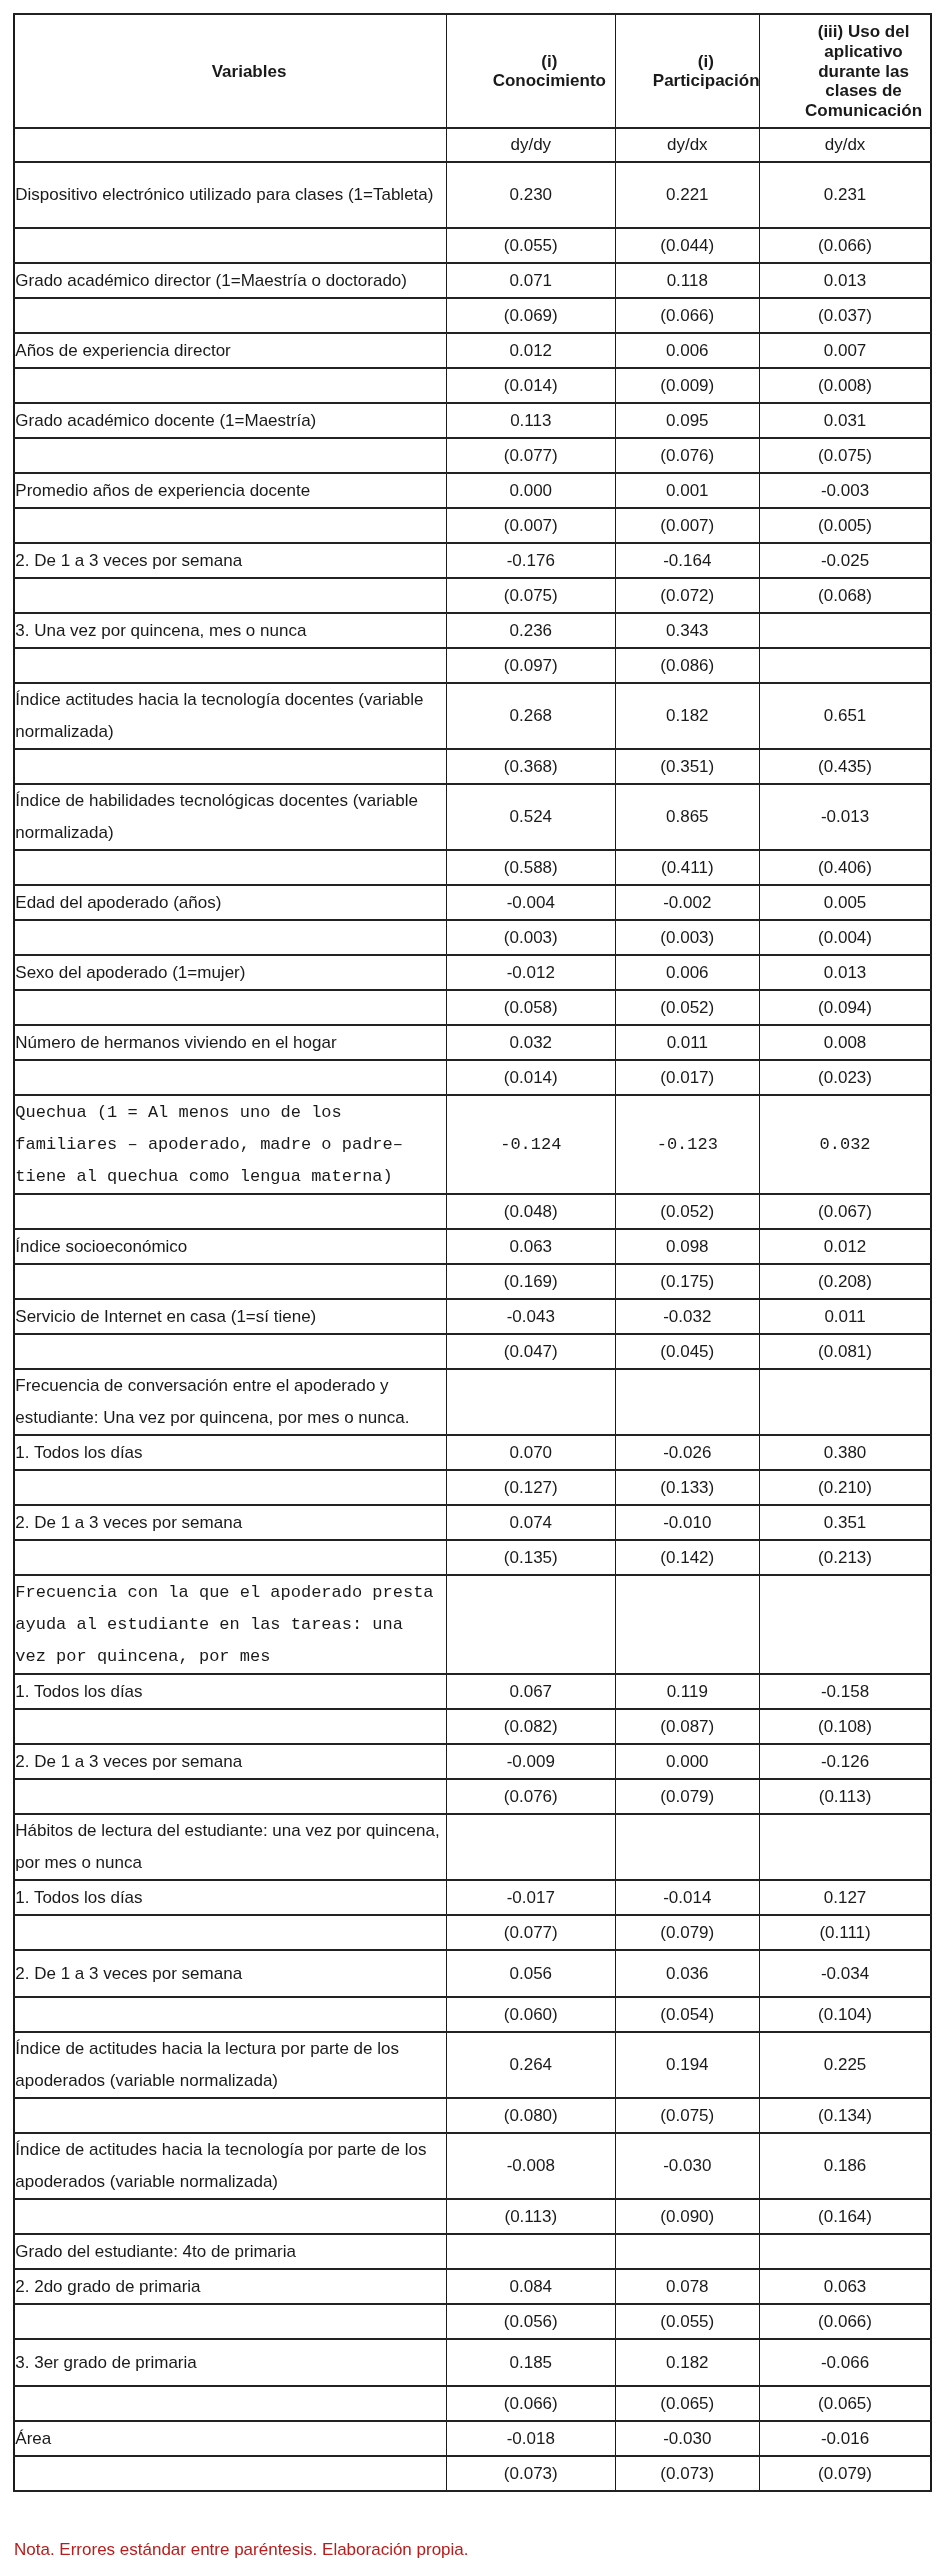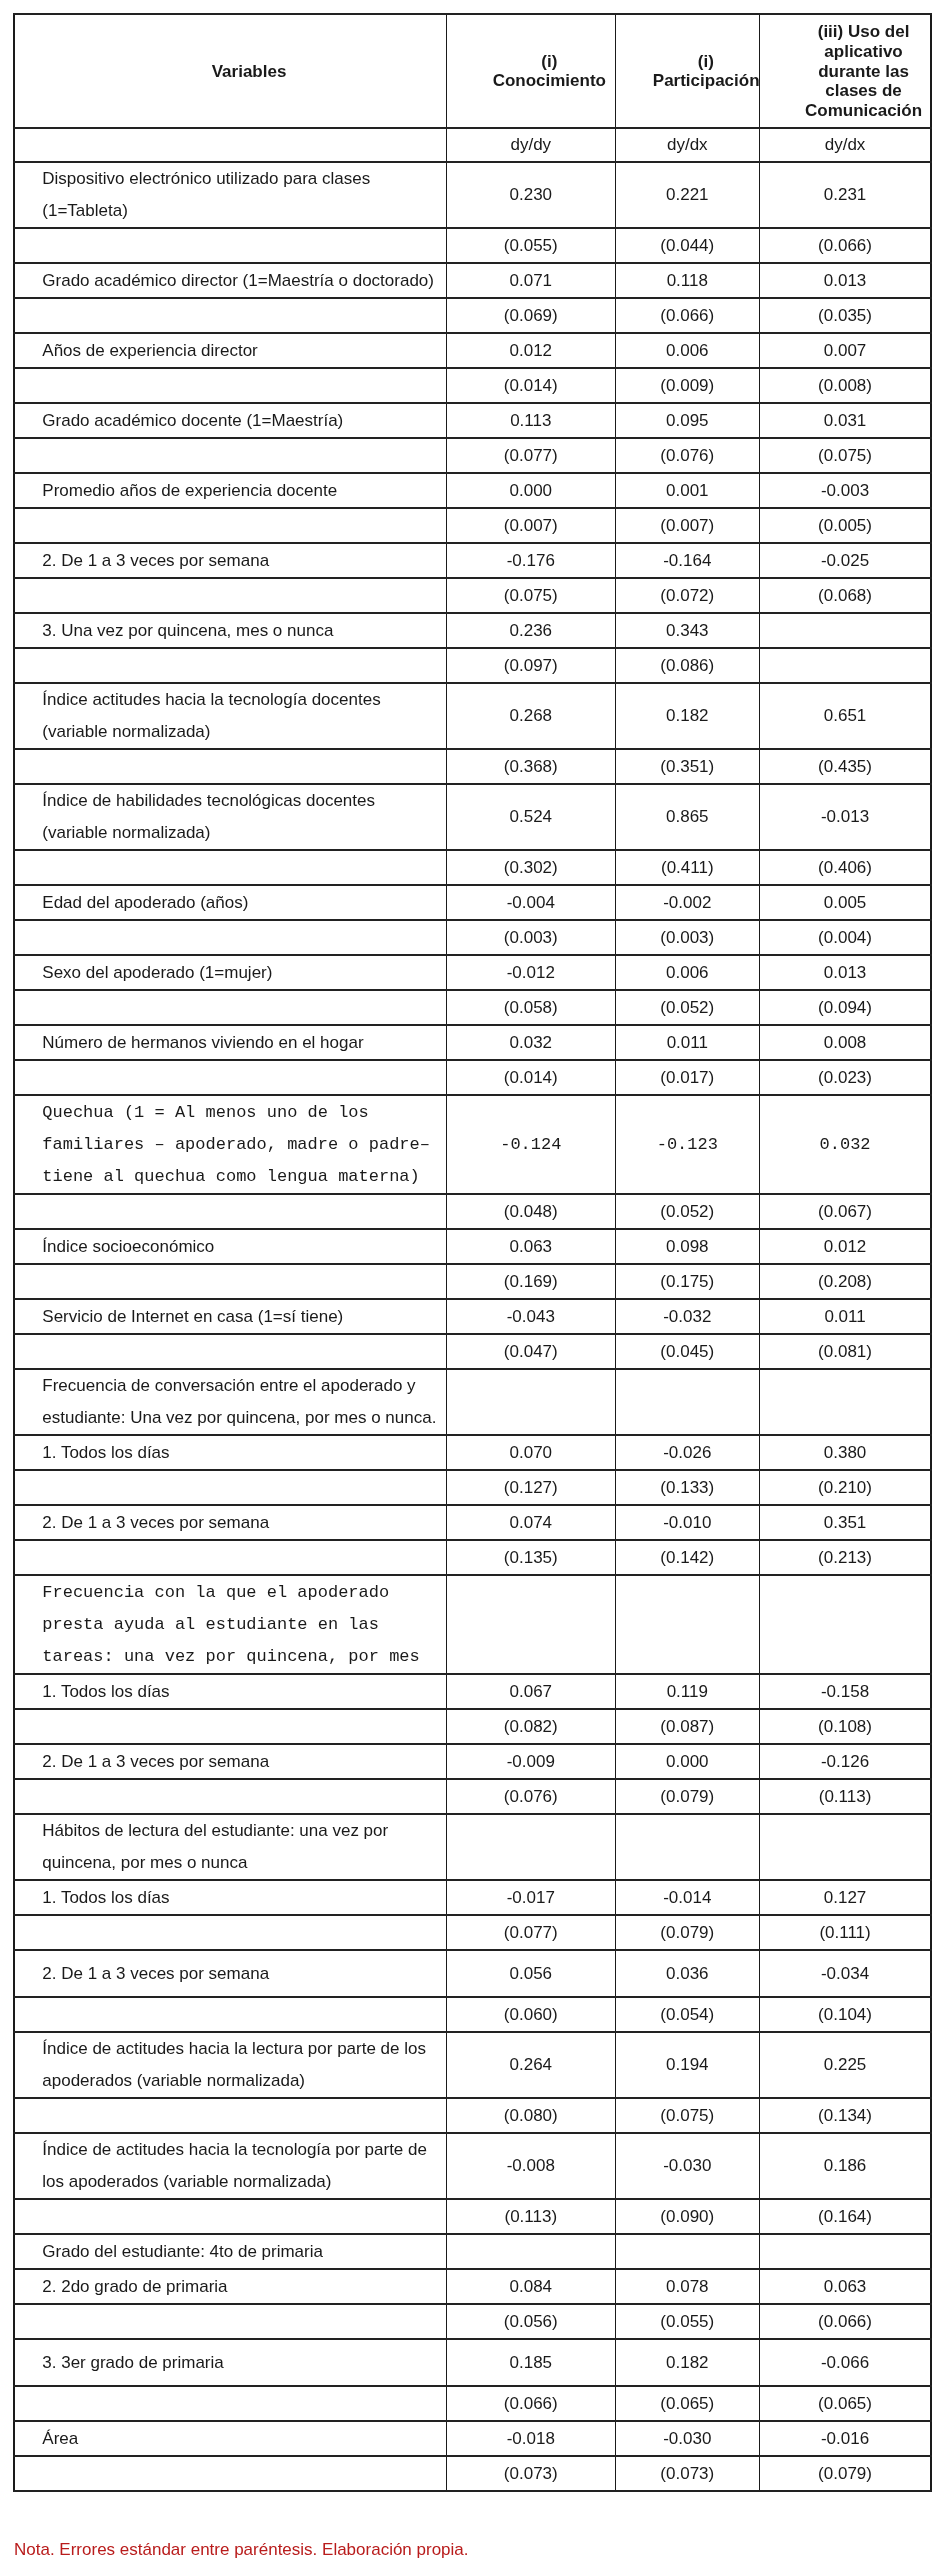--- a/index.html
+++ b/index.html
@@ -5,21 +5,21 @@
   html, body { margin: 0; padding: 0; background: #ffffff; }
   body { width: 939px; height: 2576px; position: relative; font-family: "Liberation Sans", "DejaVu Sans", sans-serif; color: #1a1a1a; }
   #table-wrap { position: absolute; left: 13.3px; top: 13.3px; width: 916px; }
   table { border-collapse: collapse; width: 916px; table-layout: fixed; border: 2.1px solid #1a1a1a; }
   col.c0 { width: 432px; }
   col.c1 { width: 169px; }
   col.c2 { width: 144px; }
   col.c3 { width: 172px; }
   th, td { border-left: 1.4px solid #1a1a1a; border-right: 1.4px solid #1a1a1a; border-top: 2.1px solid #222; border-bottom: 2.1px solid #222; padding: 0; font-size: 17px; line-height: 32px; vertical-align: middle; }
   th { font-weight: bold; text-align: center; font-size: 17px; line-height: 19.6px; height: 112px; padding-left: 37px; }
-  td.var { text-align: left; padding-left: 27px; padding-right: 4.2px; }
+  td.var { text-align: left; padding-left: 0; padding-right: 4.2px; }
   td.num { text-align: center; }
   tr.h1 td { height: 33px; }
   tr.h1b td { height: 45px; }
   tr.h2 td { height: 64px; }
   tr.h3 td { height: 97px; font-family: Liberation Mono, monospace; }
   tr.units td { height: 32px; }
   #note { position: absolute; left: 14px; top: 2540px; font-size: 17px; color: #b91c1c; }
 </style>
 </head>
 <body>
@@ -74,21 +74,21 @@
         <tr class="h1">
           <td class="var">Grado académico director (1=Maestría o doctorado)</td>
           <td class="num">0.071</td>
           <td class="num">0.118</td>
           <td class="num">0.013</td>
         </tr>
         <tr class="h1">
           <td class="var"></td>
           <td class="num">(0.069)</td>
           <td class="num">(0.066)</td>
-          <td class="num">(0.035)</td>
+          <td class="num">(0.037)</td>
         </tr>
         <tr class="h1">
           <td class="var">Años de experiencia director</td>
           <td class="num">0.012</td>
           <td class="num">0.006</td>
           <td class="num">0.007</td>
         </tr>
         <tr class="h1">
           <td class="var"></td>
           <td class="num">(0.014)</td>
@@ -156,21 +156,21 @@
           <td class="num">(0.435)</td>
         </tr>
         <tr class="h2">
           <td class="var">Índice de habilidades tecnológicas docentes (variable normalizada)</td>
           <td class="num">0.524</td>
           <td class="num">0.865</td>
           <td class="num">-0.013</td>
         </tr>
         <tr class="h1">
           <td class="var"></td>
-          <td class="num">(0.302)</td>
+          <td class="num">(0.588)</td>
           <td class="num">(0.411)</td>
           <td class="num">(0.406)</td>
         </tr>
         <tr class="h1">
           <td class="var">Edad del apoderado (años)</td>
           <td class="num">-0.004</td>
           <td class="num">-0.002</td>
           <td class="num">0.005</td>
         </tr>
         <tr class="h1">

